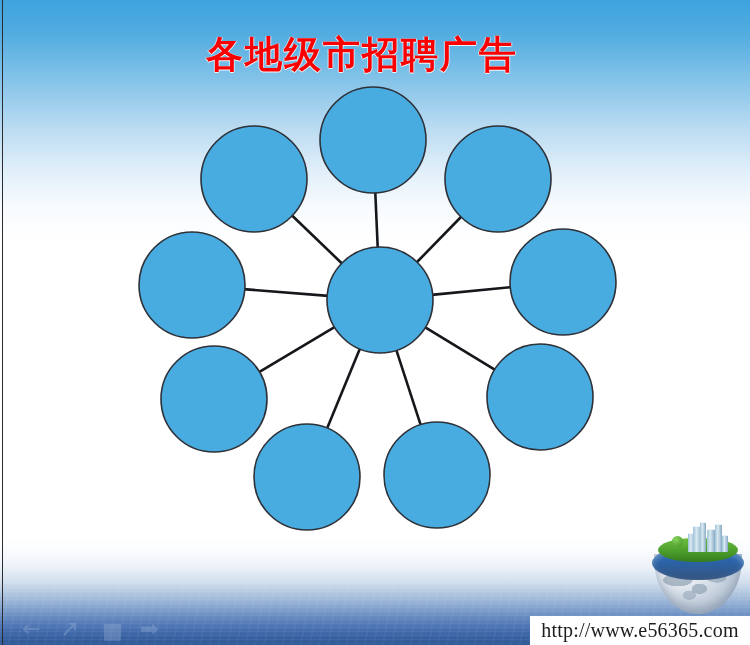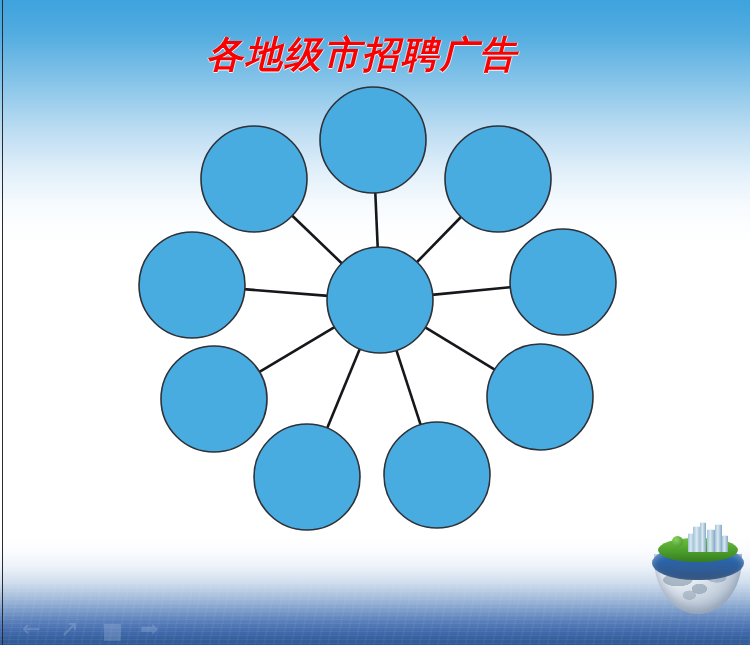--- a/index.html
+++ b/index.html
@@ -76,21 +76,20 @@
     background:#2b2b30;
   }
 
   
   .title {
     position:absolute; left:0; top:30px; width:724px;
     text-align:center;
     font-family:"DejaVu Sans", "Liberation Sans", sans-serif;
     font-size:37px;
     font-weight:bold;
-    font-style:italic;
     letter-spacing:2px;
     color:#fb0000;
     text-shadow:
       0 1px 0 rgba(255,255,255,.85),
       1px 0 0 rgba(255,255,255,.55),
       -1px 0 0 rgba(255,255,255,.55);
     white-space:nowrap;
   }
 
   
@@ -238,14 +237,17 @@
     <div class="globe-city">
         <i style="left: 0px; width: 7px; height: 19px;"></i>
         <i style="left: 5px; width: 9px; height: 26px;"></i>
         <i style="left: 12px; width: 6px; height: 30px;"></i>
         <i style="left: 19px; width: 8px; height: 23px;"></i>
         <i style="left: 27px; width: 7px; height: 28px;"></i>
         <i style="left: 34px; width: 6px; height: 17px;"></i>
       </div>
   </div>
 
+  <div class="url-bar">
+    <span class="url-text">http://www.e56365.com</span>
+  </div>
 
 </div>
 
 </body></html>

